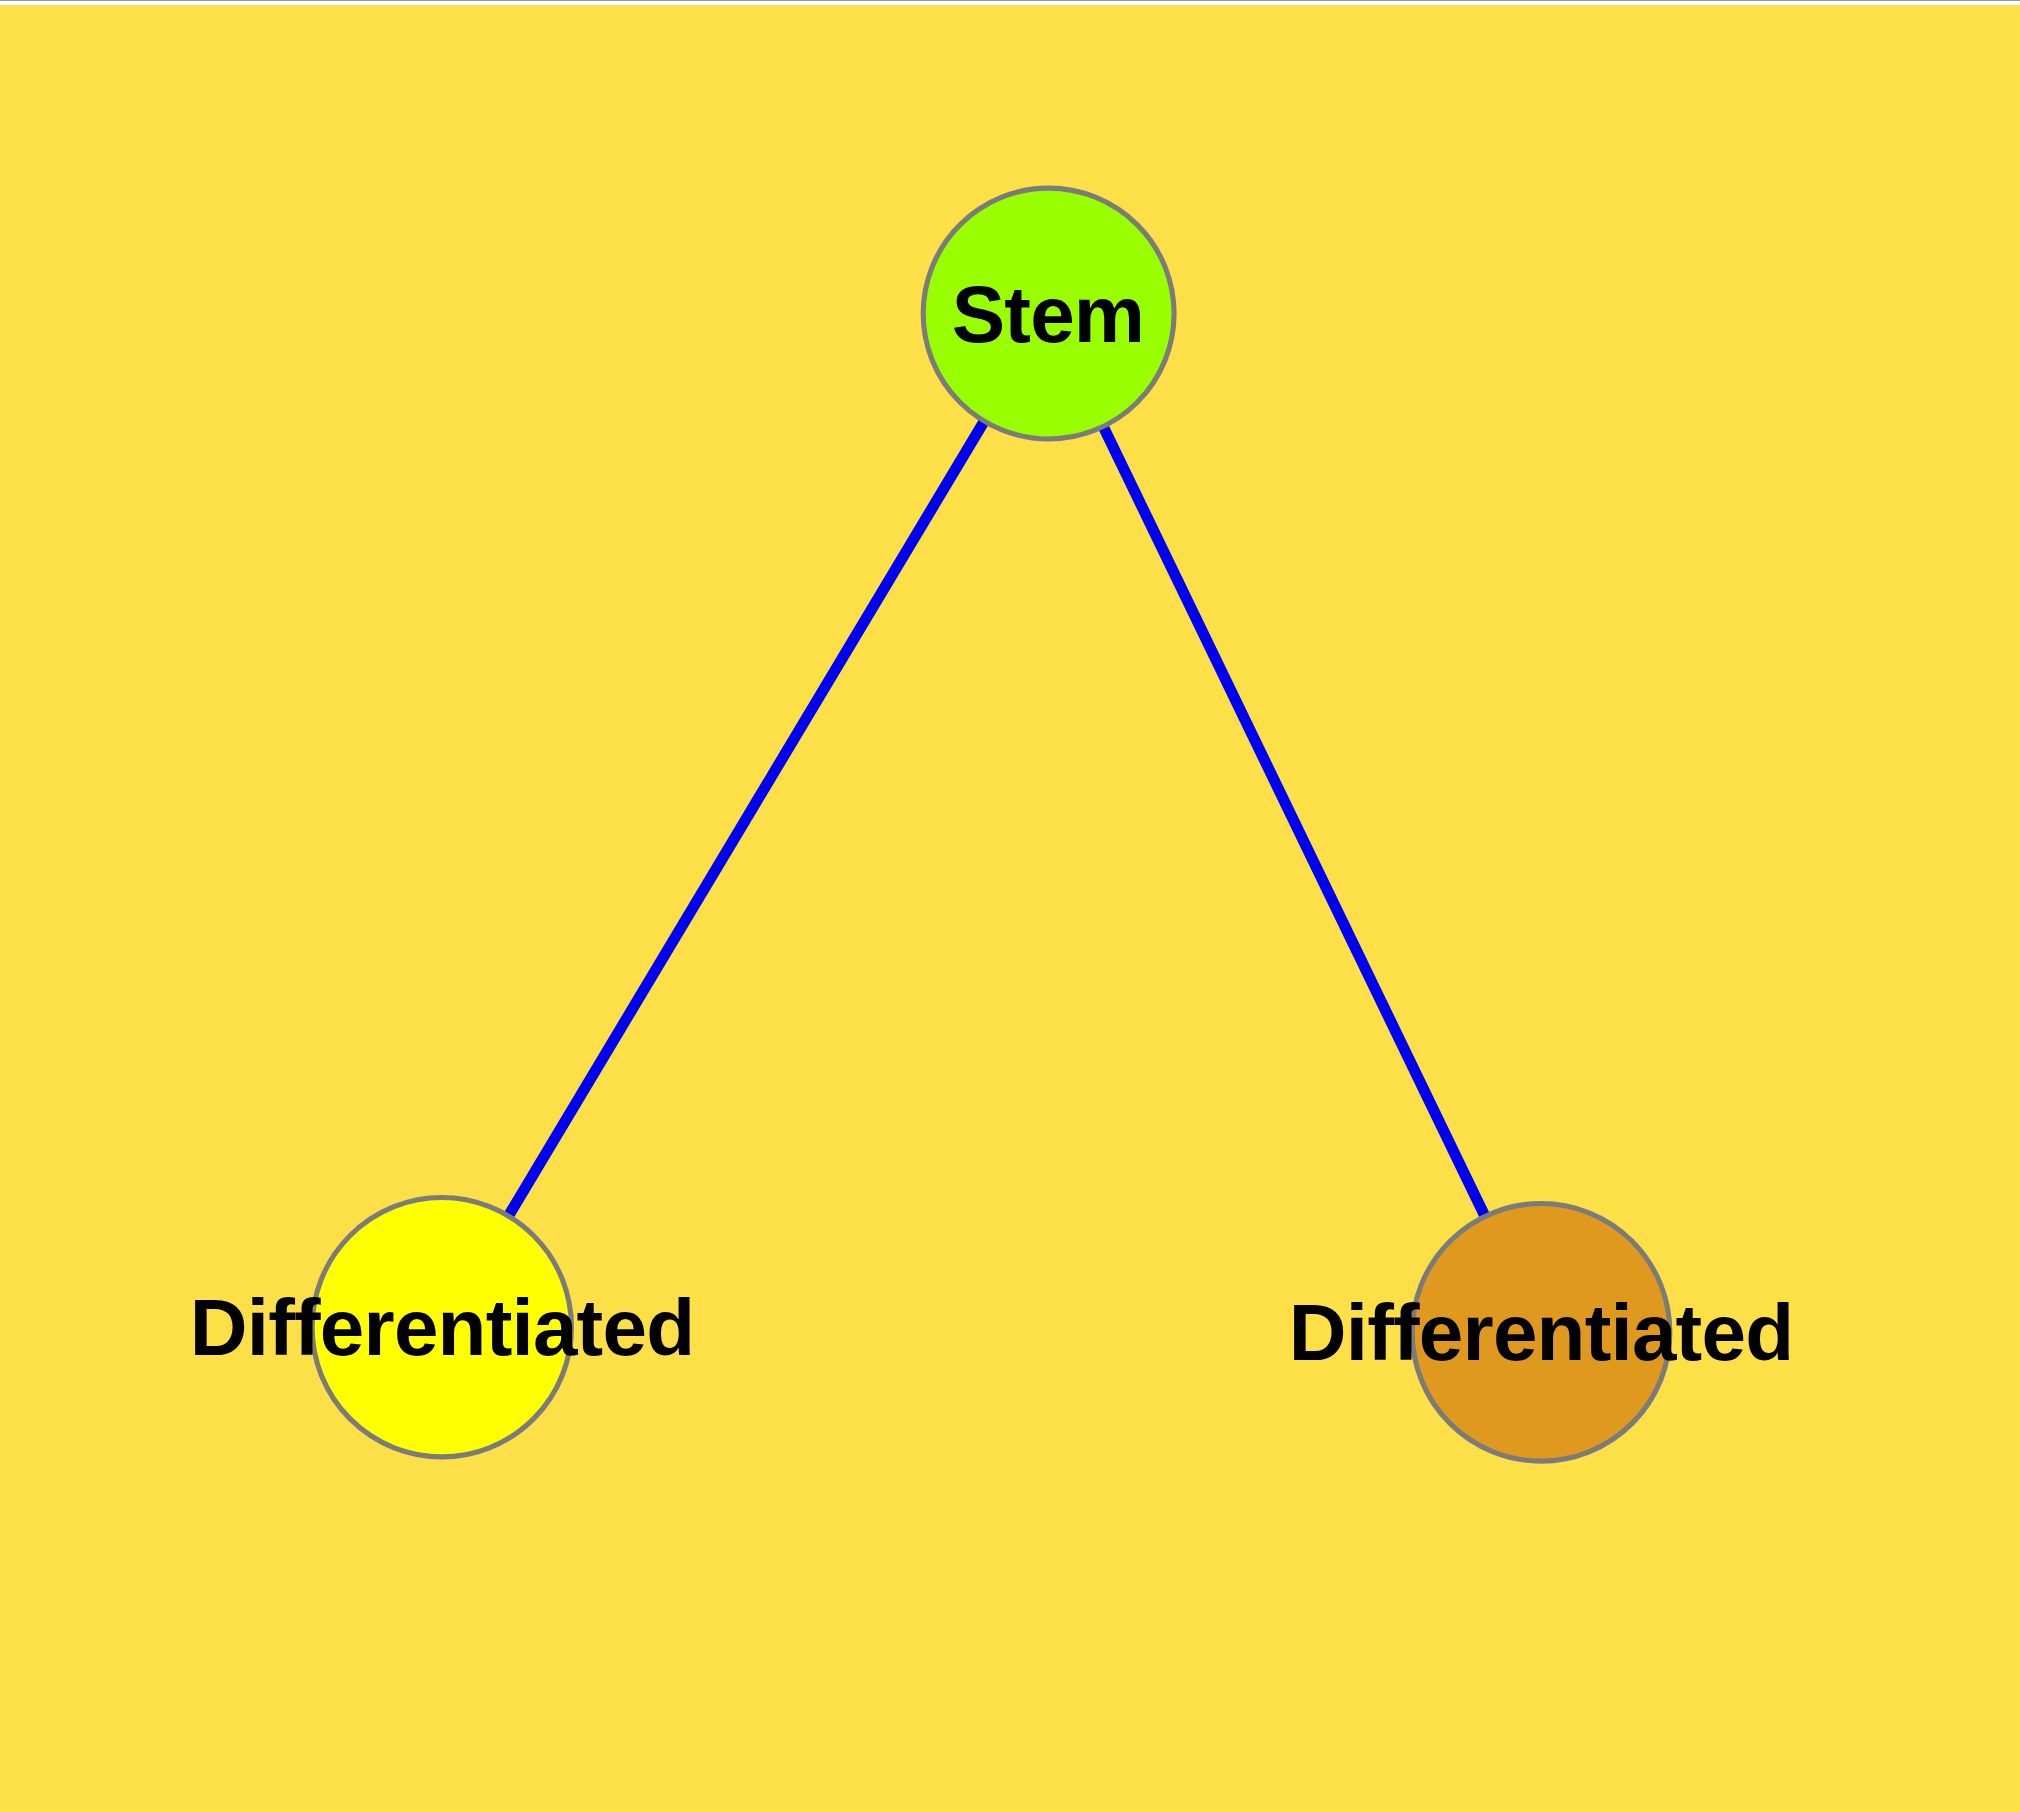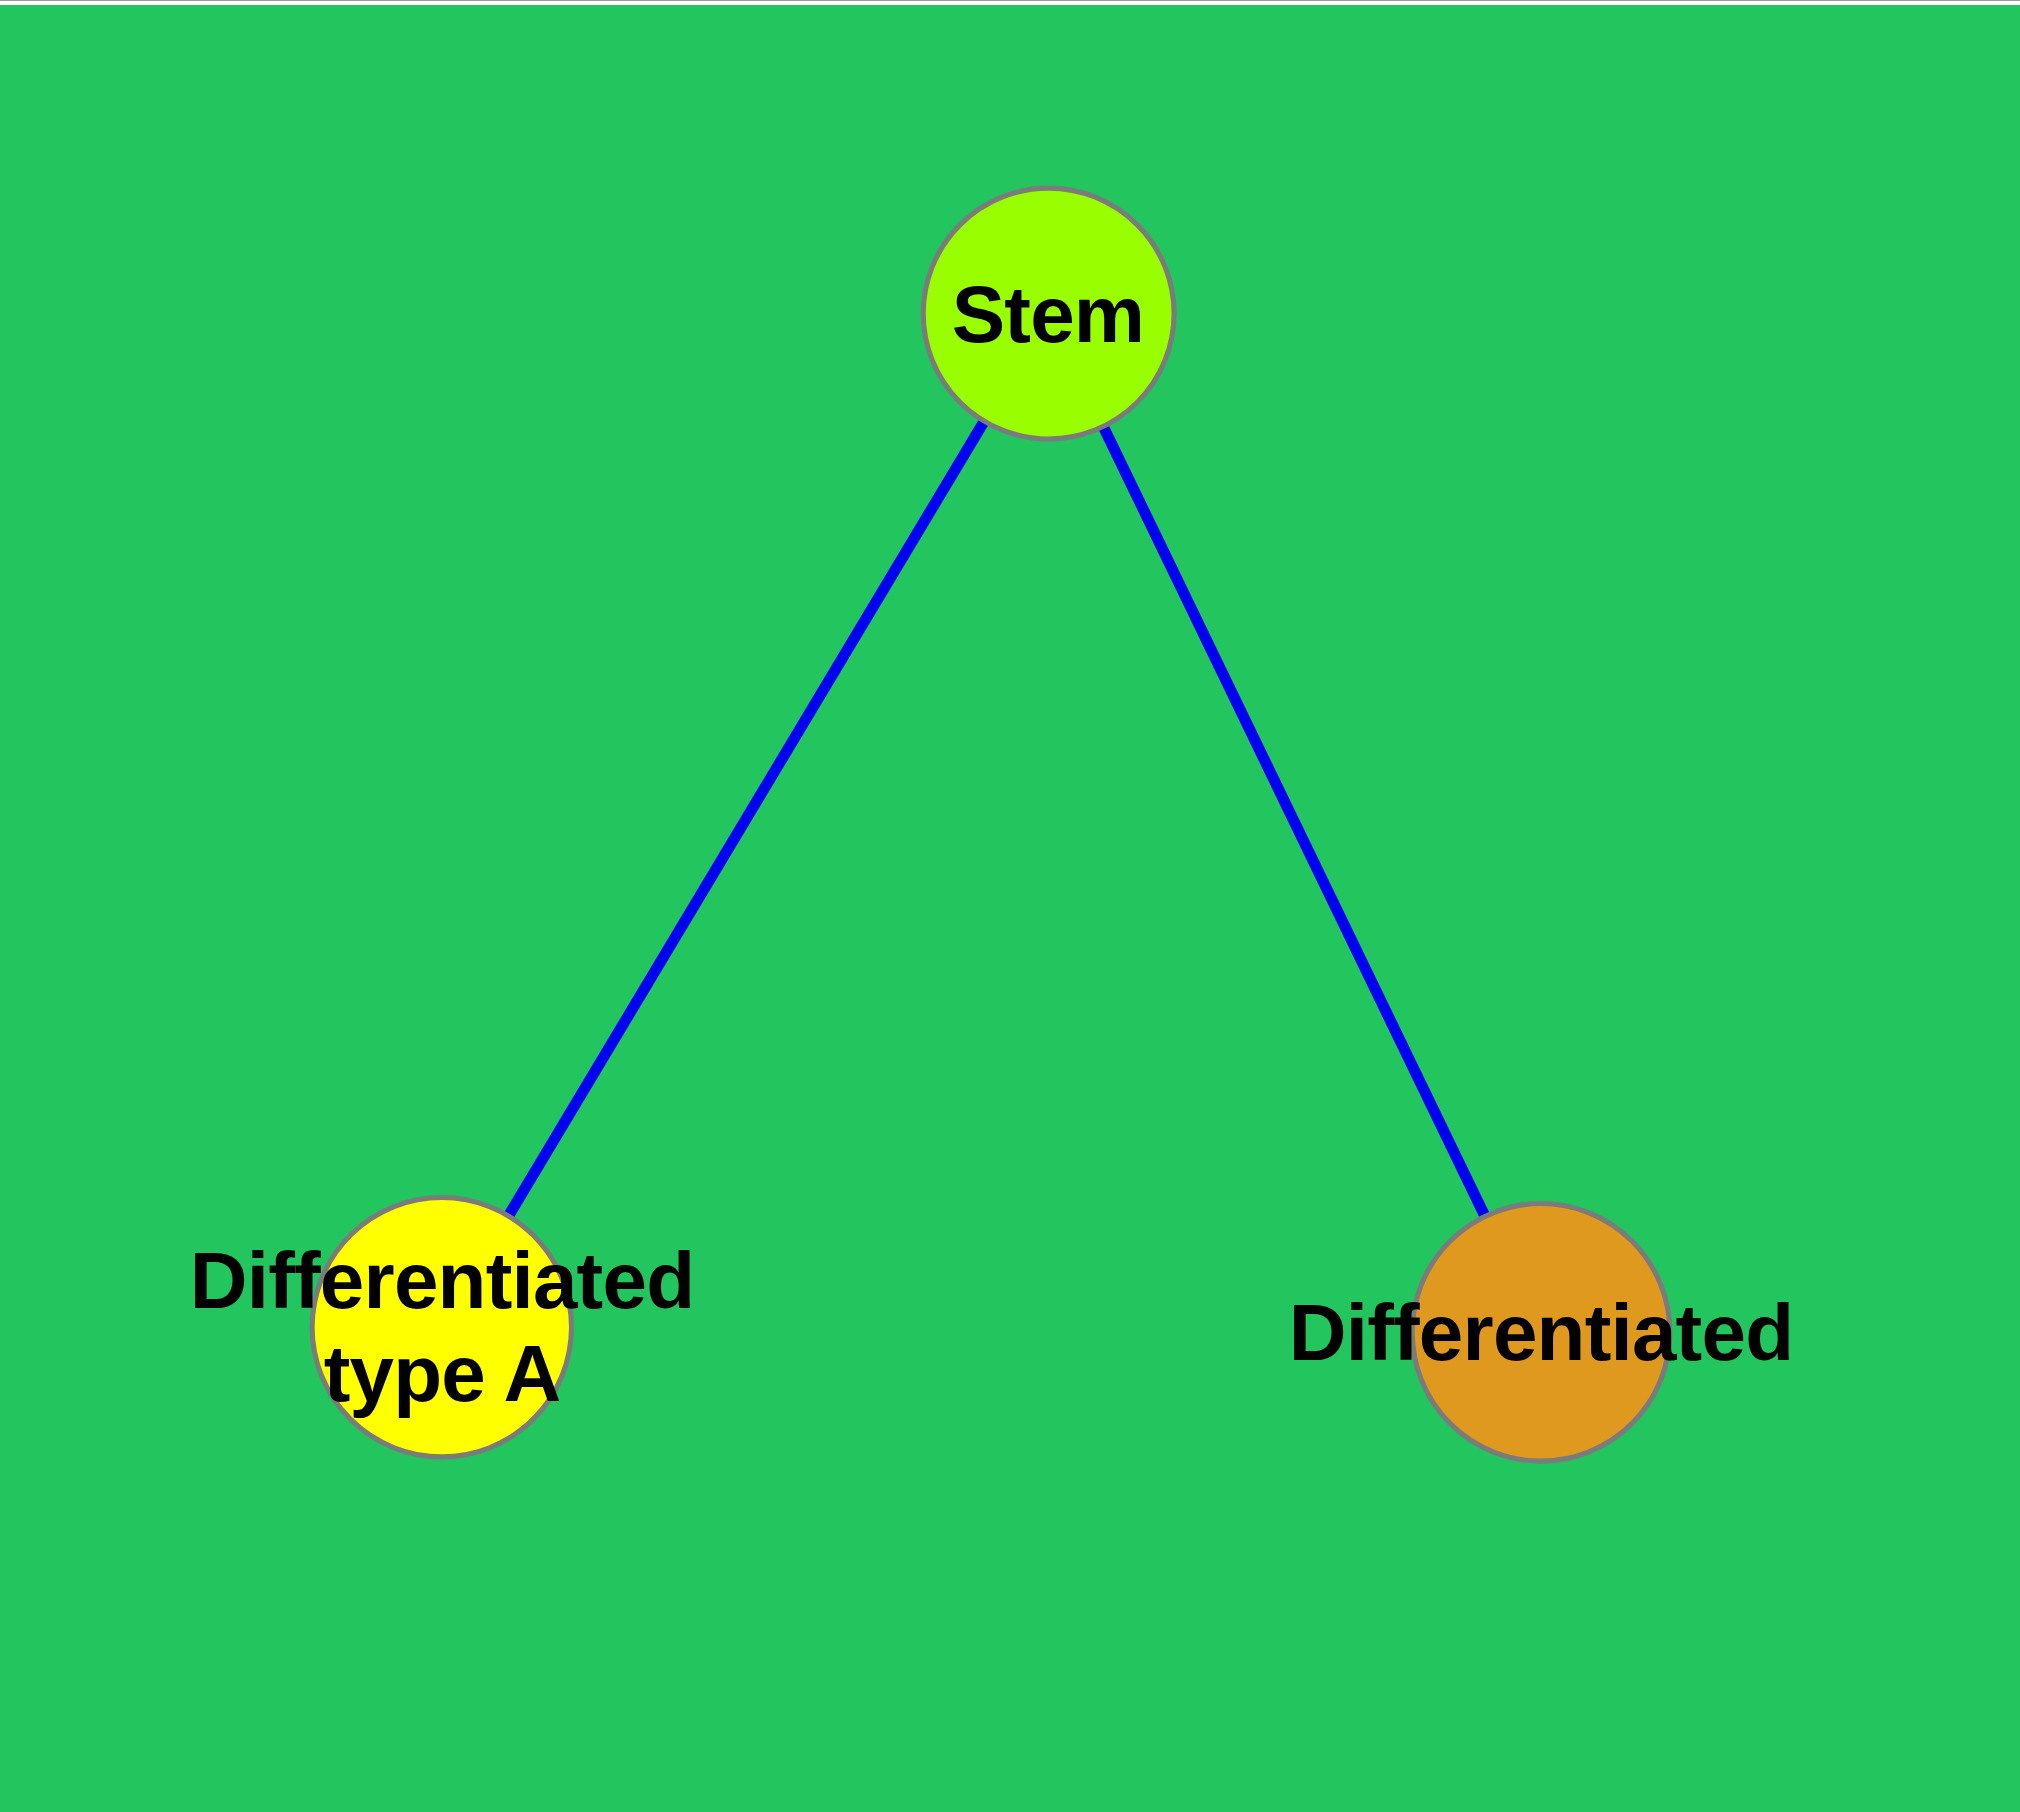--- a/index.html
+++ b/index.html
@@ -32,39 +32,38 @@
     white-space: nowrap;
     font-weight: bold;
     font-size: 80px;
     line-height: 93px;
     letter-spacing: -0.8px;
   }
 </style>
 </head>
 <body>
 
-<div class="stage" style="width: 2021px; height: 1812px; background: #22c55e;">
+<div class="stage" style="width: 2021px; height: 1812px; background: #fde047;">
 
   <div class="top-strip" style="background: rgb(255, 255, 255); border-top: 1.7px solid rgb(152, 152, 158);"></div>
 
   <svg class="graph" width="2021" height="1812" viewBox="0 0 2384 2138">
     <line class="edge" x1="1237" y1="370" x2="521" y2="1566" stroke="#0000F0" stroke-width="13"></line>
     <line class="edge" x1="1237" y1="370" x2="1818" y2="1572" stroke="#0000F0" stroke-width="13"></line>
     <circle cx="1237" cy="370" r="148" fill="#99FF00" stroke="#7B7B7B" stroke-width="6"></circle>
     <circle cx="521" cy="1566" r="153" fill="#FFFF00" stroke="#7B7B7B" stroke-width="6"></circle>
     <circle cx="1818" cy="1572" r="152" fill="#E0991F" stroke="#7B7B7B" stroke-width="6"></circle>
   </svg>
 
   <div class="node-label" style="left: 1048px; top: 314px; color: rgb(0, 0, 0);">
     <div>Stem</div>
   </div>
 
   <div class="node-label" style="left: 442px; top: 1327px; color: rgb(0, 0, 0);">
     <div>Differentiated</div>
-    <div>type A</div>
   </div>
 
   <div class="node-label" style="left: 1541px; top: 1332px; color: rgb(0, 0, 0);">
     <div>Differentiated</div>
   </div>
 
 </div>
 
 
 </body></html>

